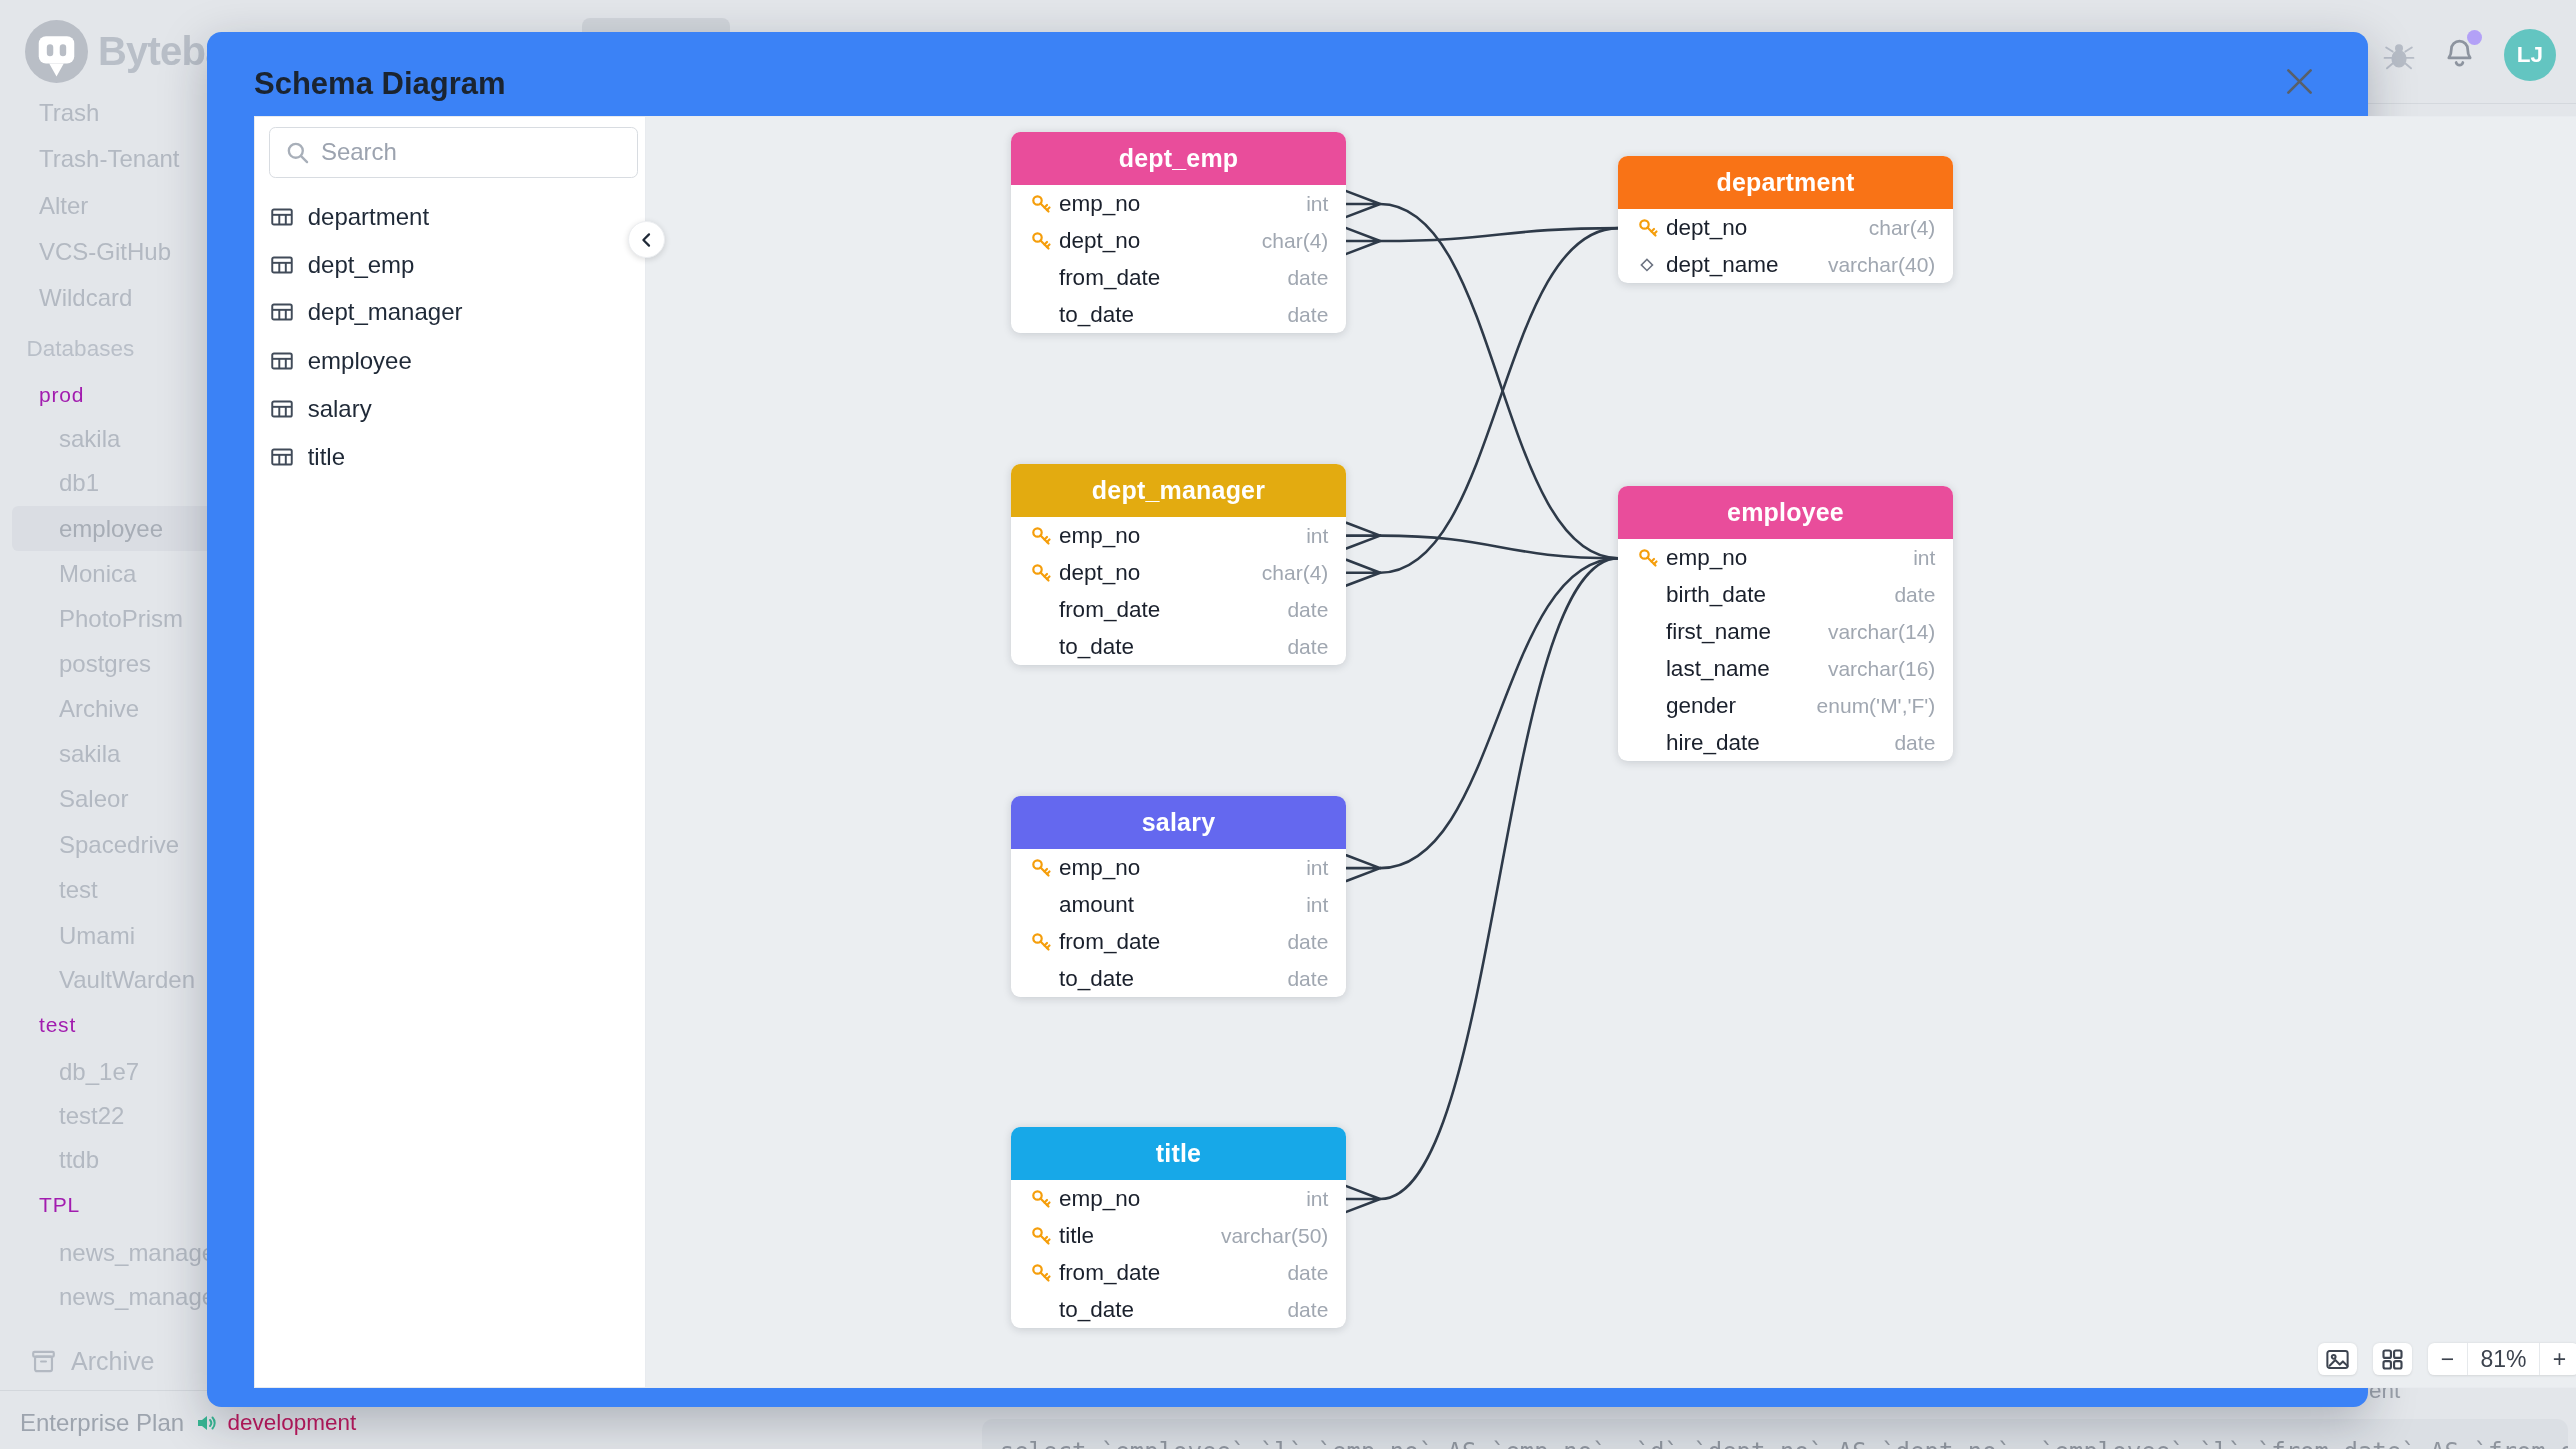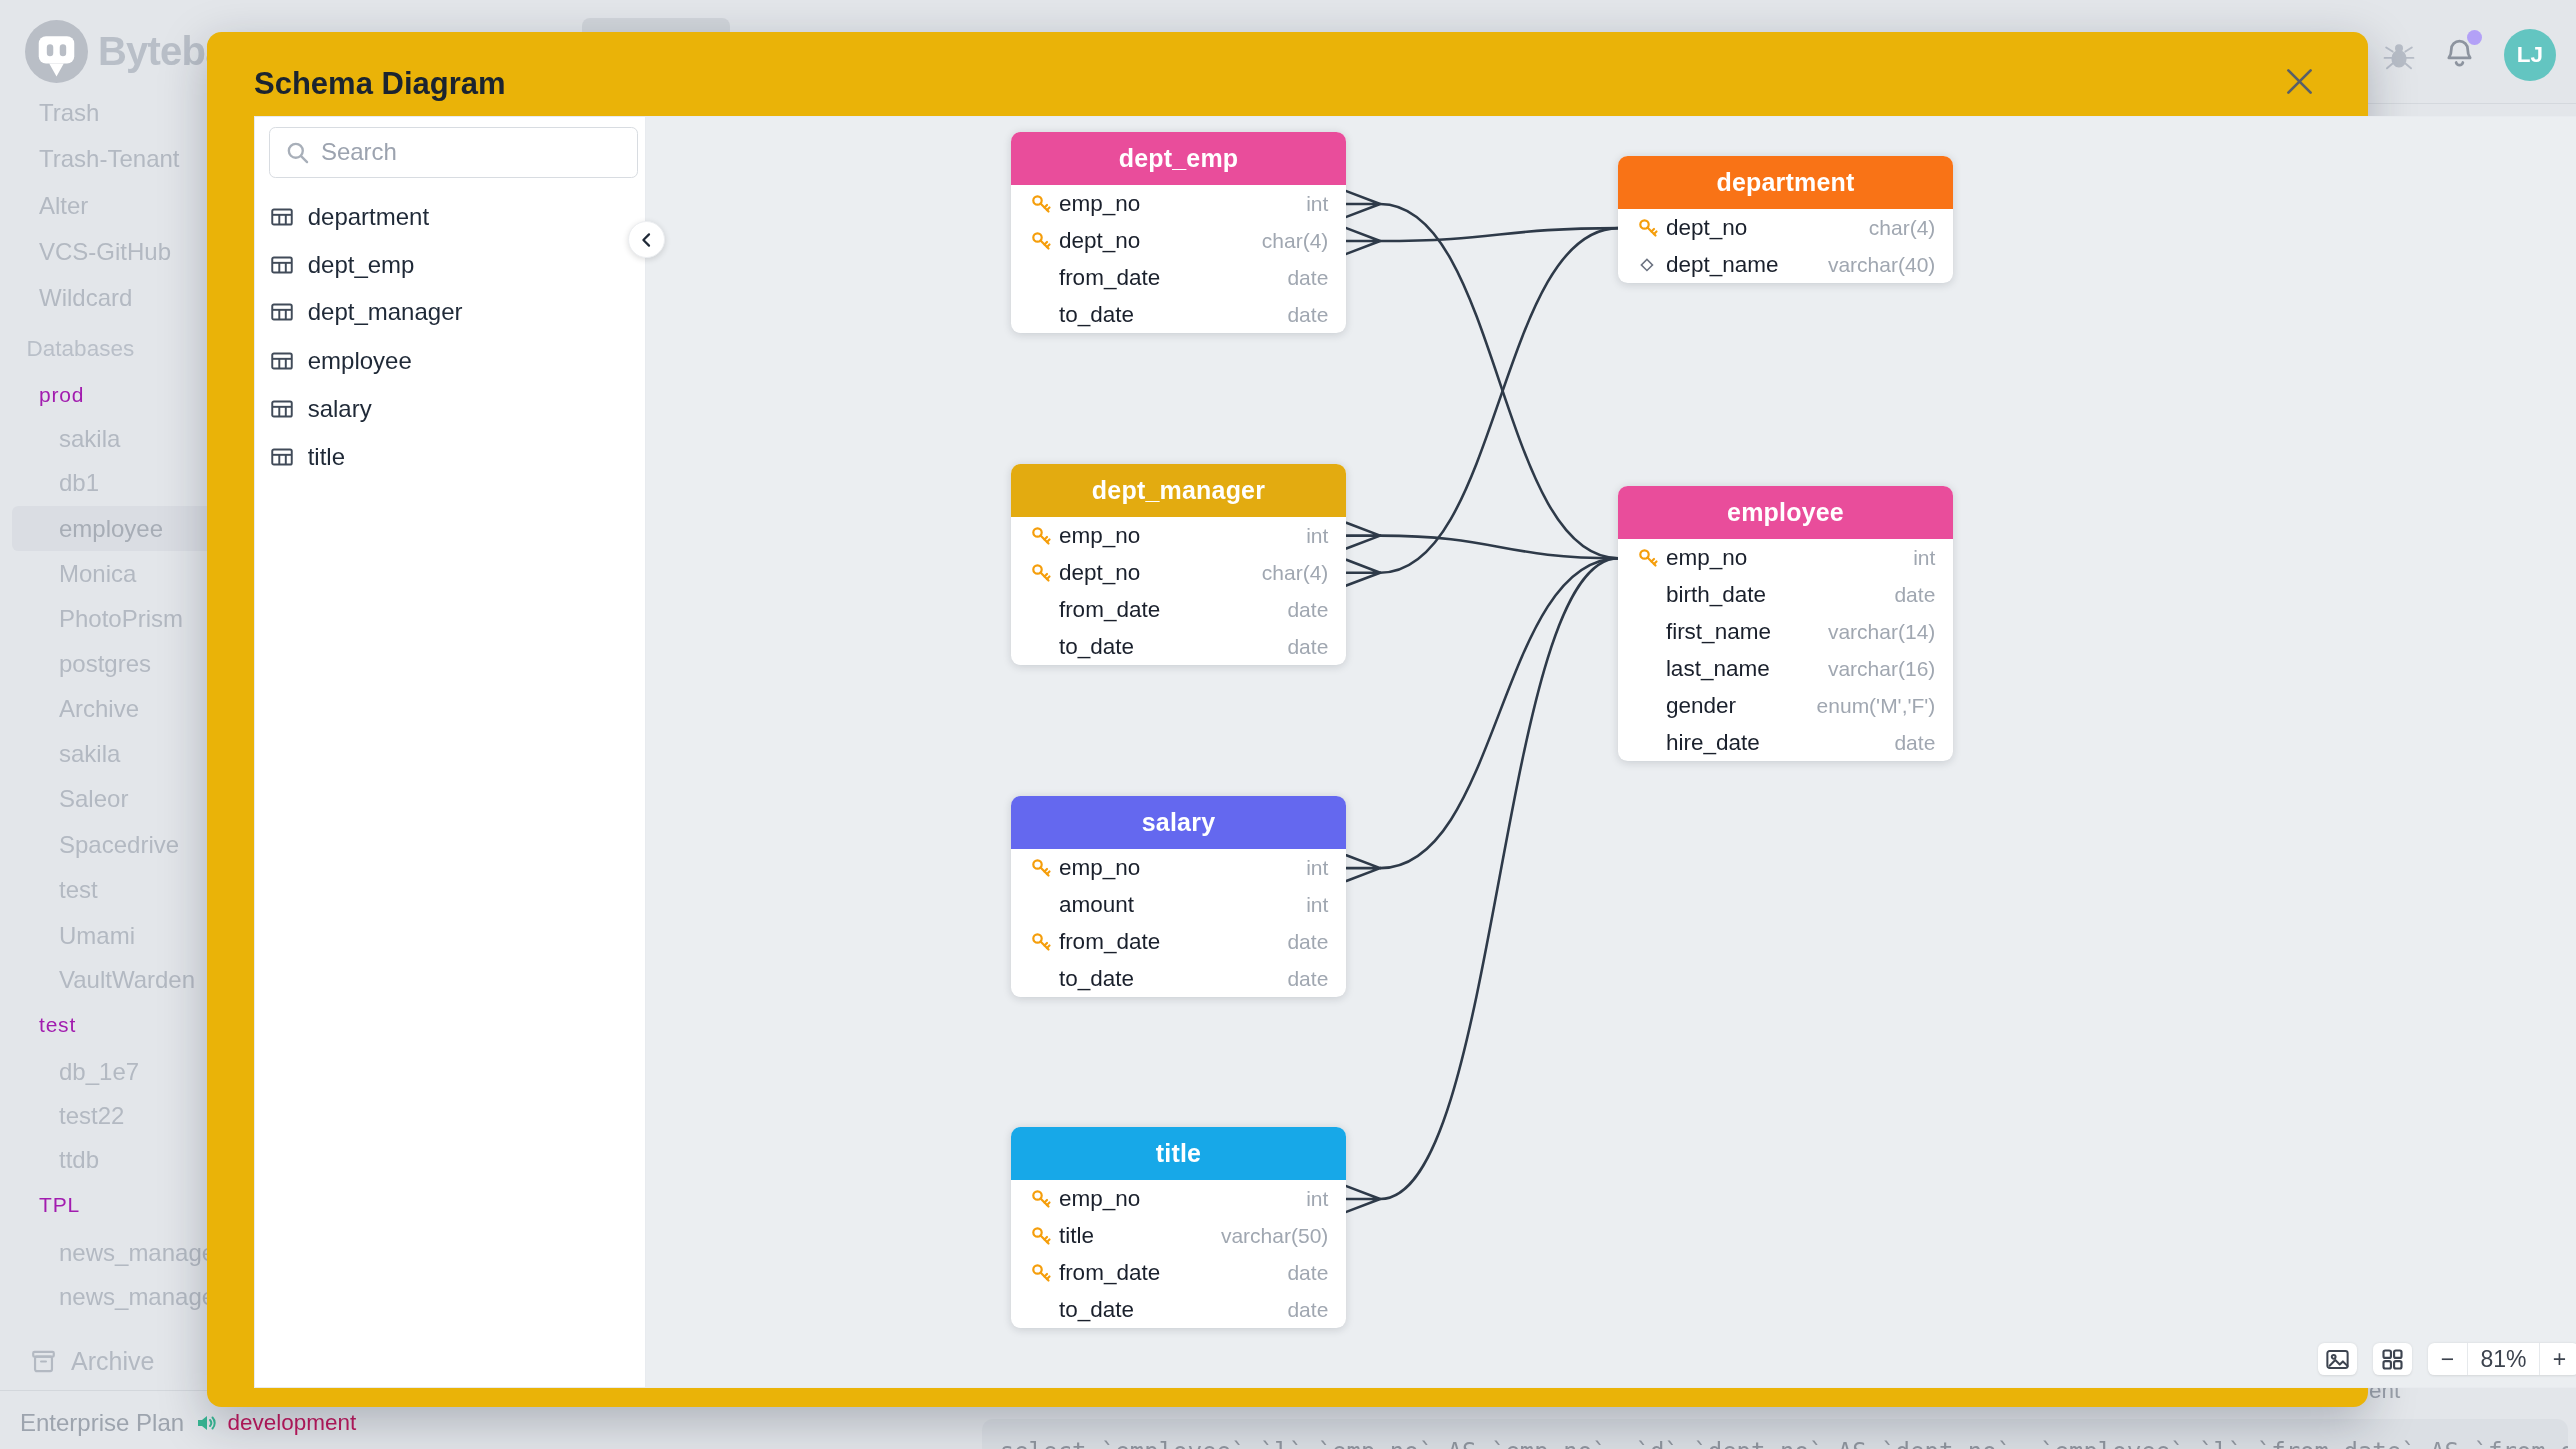--- a/index.html
+++ b/index.html
@@ -36,21 +36,21 @@
   .bg-hline { position:absolute; height:0.8px; background:#d8dbe0; left:2368px; width:208px; }
   .bg-vline { position:absolute; left:2375px; top:391px; width:0.8px; height:985px; background:#dde0e5; }
   .frag-text { position:absolute; left:2369px; top:1378px; font-size:22.5px; color:#9aa0aa; }
   .sql-bar { position:absolute; left:982px; top:1419px; width:1586px; height:30px;
     background:#dbdfe4; border-radius:11.3px 11.3px 0 0; overflow:hidden; }
   .sql-text { position:absolute; left:17.7px; top:18.5px; font-family:"DejaVu Sans Mono", monospace;
     font-size:24px; color:#8f959e; white-space:nowrap; }
 
   
   .modal { position:absolute; left:207px; top:32px; width:2161px; height:1375px;
-    background:#eab308; border-radius:14.5px; box-shadow:0 14.5px 48px rgba(15,23,42,.25); z-index:10; }
+    background:#3b82f6; border-radius:14.5px; box-shadow:0 14.5px 48px rgba(15,23,42,.25); z-index:10; }
   .modal-title { position:absolute; left:47px; top:34px; font-size:31px; font-weight:600; color:#1b2430; }
   .modal-close { position:absolute; left:2075px; top:32px; width:35px; height:35px; cursor:pointer; }
   .content-box { position:absolute; left:47px; top:84px; width:2343px; height:1272px;
     border:0.8px solid #e8ebef; display:flex; }
   .panel { width:391px; background:#fff; border-right:0.8px solid #e8ebef; position:relative; }
   .search-box { position:absolute; left:13.7px; top:9.7px; width:369px; height:51px;
     border:1.6px solid #d8dce1; border-radius:6.4px; background:#fff; display:flex; align-items:center; }
   .search-box input { border:none; outline:none; font-size:24px; color:#374151; width:290px;
     font-family:"Liberation Sans", sans-serif; background:transparent; }
   .search-box input::placeholder { color:#9ca3af; }

